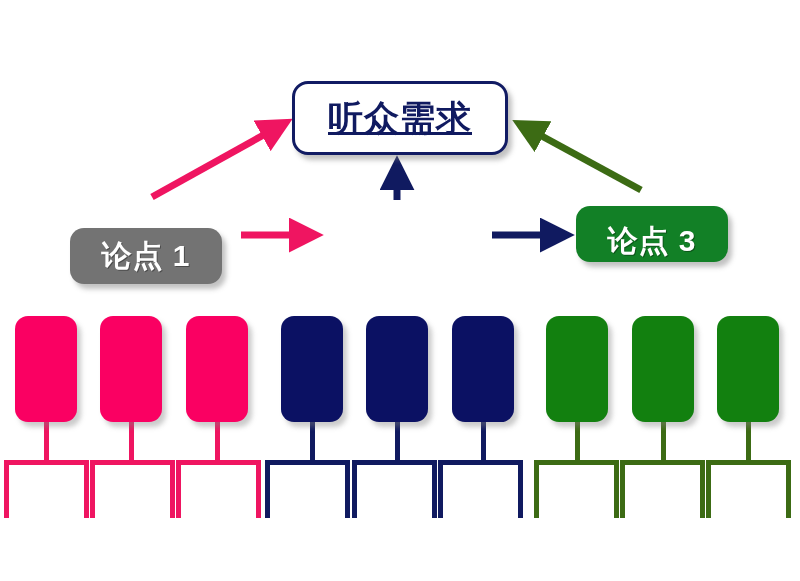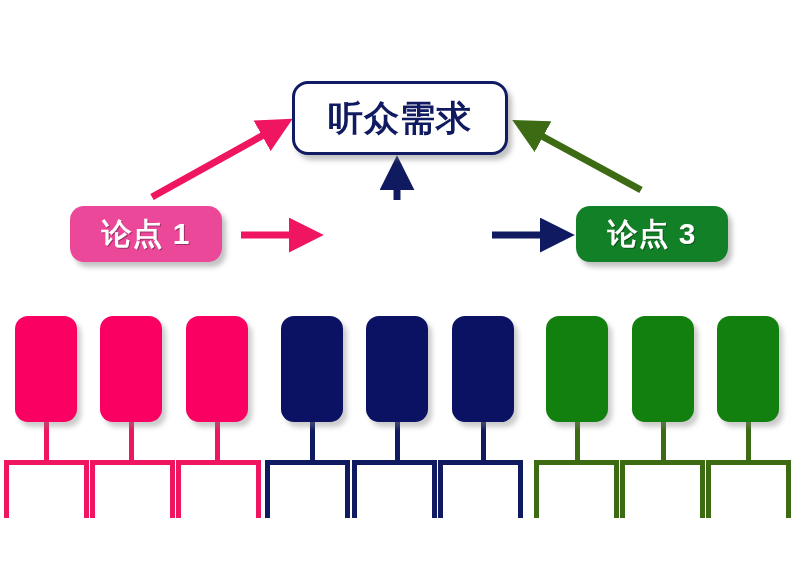--- a/index.html
+++ b/index.html
@@ -46,20 +46,21 @@
     left: 292px;
     top: 81px;
     width: 216px;
     height: 74px;
     background: #ffffff;
     color: #101a60;
     border: 3px solid #111b63;
     border-radius: 16px;
     font-size: 35px;
     text-shadow: none;
+    text-decoration: underline;
   }
 
   #node-arg1 {
     left: 70px;
     top: 206px;
     width: 152px;
     height: 56px;
     background: #ef1561;
   }
 
@@ -137,26 +138,26 @@
 
     <line x1="241" y1="235" x2="307" y2="235" stroke="#ef1561" stroke-width="7" marker-end="url(#head-pink)"></line>
 
     <line x1="492" y1="235" x2="558" y2="235" stroke="#101a60" stroke-width="7" marker-end="url(#head-navy)"></line>
   </svg>
 
   <div class="node" id="node-goal" style="background: rgb(255, 255, 255); border-color: rgb(17, 27, 99); color: rgb(16, 26, 96);">
     <span>听众需求</span>
   </div>
 
-  <div class="node" id="node-arg1" style="background: #ec4899; color: rgb(255, 255, 255);">
+  <div class="node" id="node-arg1" style="background: #737373; color: rgb(255, 255, 255); margin-top: 22px;">
     <span>论点 1</span>
   </div>
 
 
-  <div class="node" id="node-arg3" style="background: rgb(18, 128, 38); color: rgb(255, 255, 255);">
+  <div class="node" id="node-arg3" style="background: rgb(18, 128, 38); color: rgb(255, 255, 255); align-items: flex-end;">
     <span>论点 3</span>
   </div>
 
   <div id="support-grid">
       <div class="leafbox" style="left: 15px; top: 316px; width: 62px; height: 106px; background: rgb(250, 0, 98);"></div>
       <div class="stem" style="left: 43.5px; top: 420px; width: 5px; height: 42px; background: rgb(239, 21, 97);"></div>
       <div class="leafbox" style="left: 100px; top: 316px; width: 62px; height: 106px; background: rgb(250, 0, 98);"></div>
       <div class="stem" style="left: 128.5px; top: 420px; width: 5px; height: 42px; background: rgb(239, 21, 97);"></div>
       <div class="leafbox" style="left: 186px; top: 316px; width: 62px; height: 106px; background: rgb(250, 0, 98);"></div>
       <div class="stem" style="left: 214.5px; top: 420px; width: 5px; height: 42px; background: rgb(239, 21, 97);"></div>

